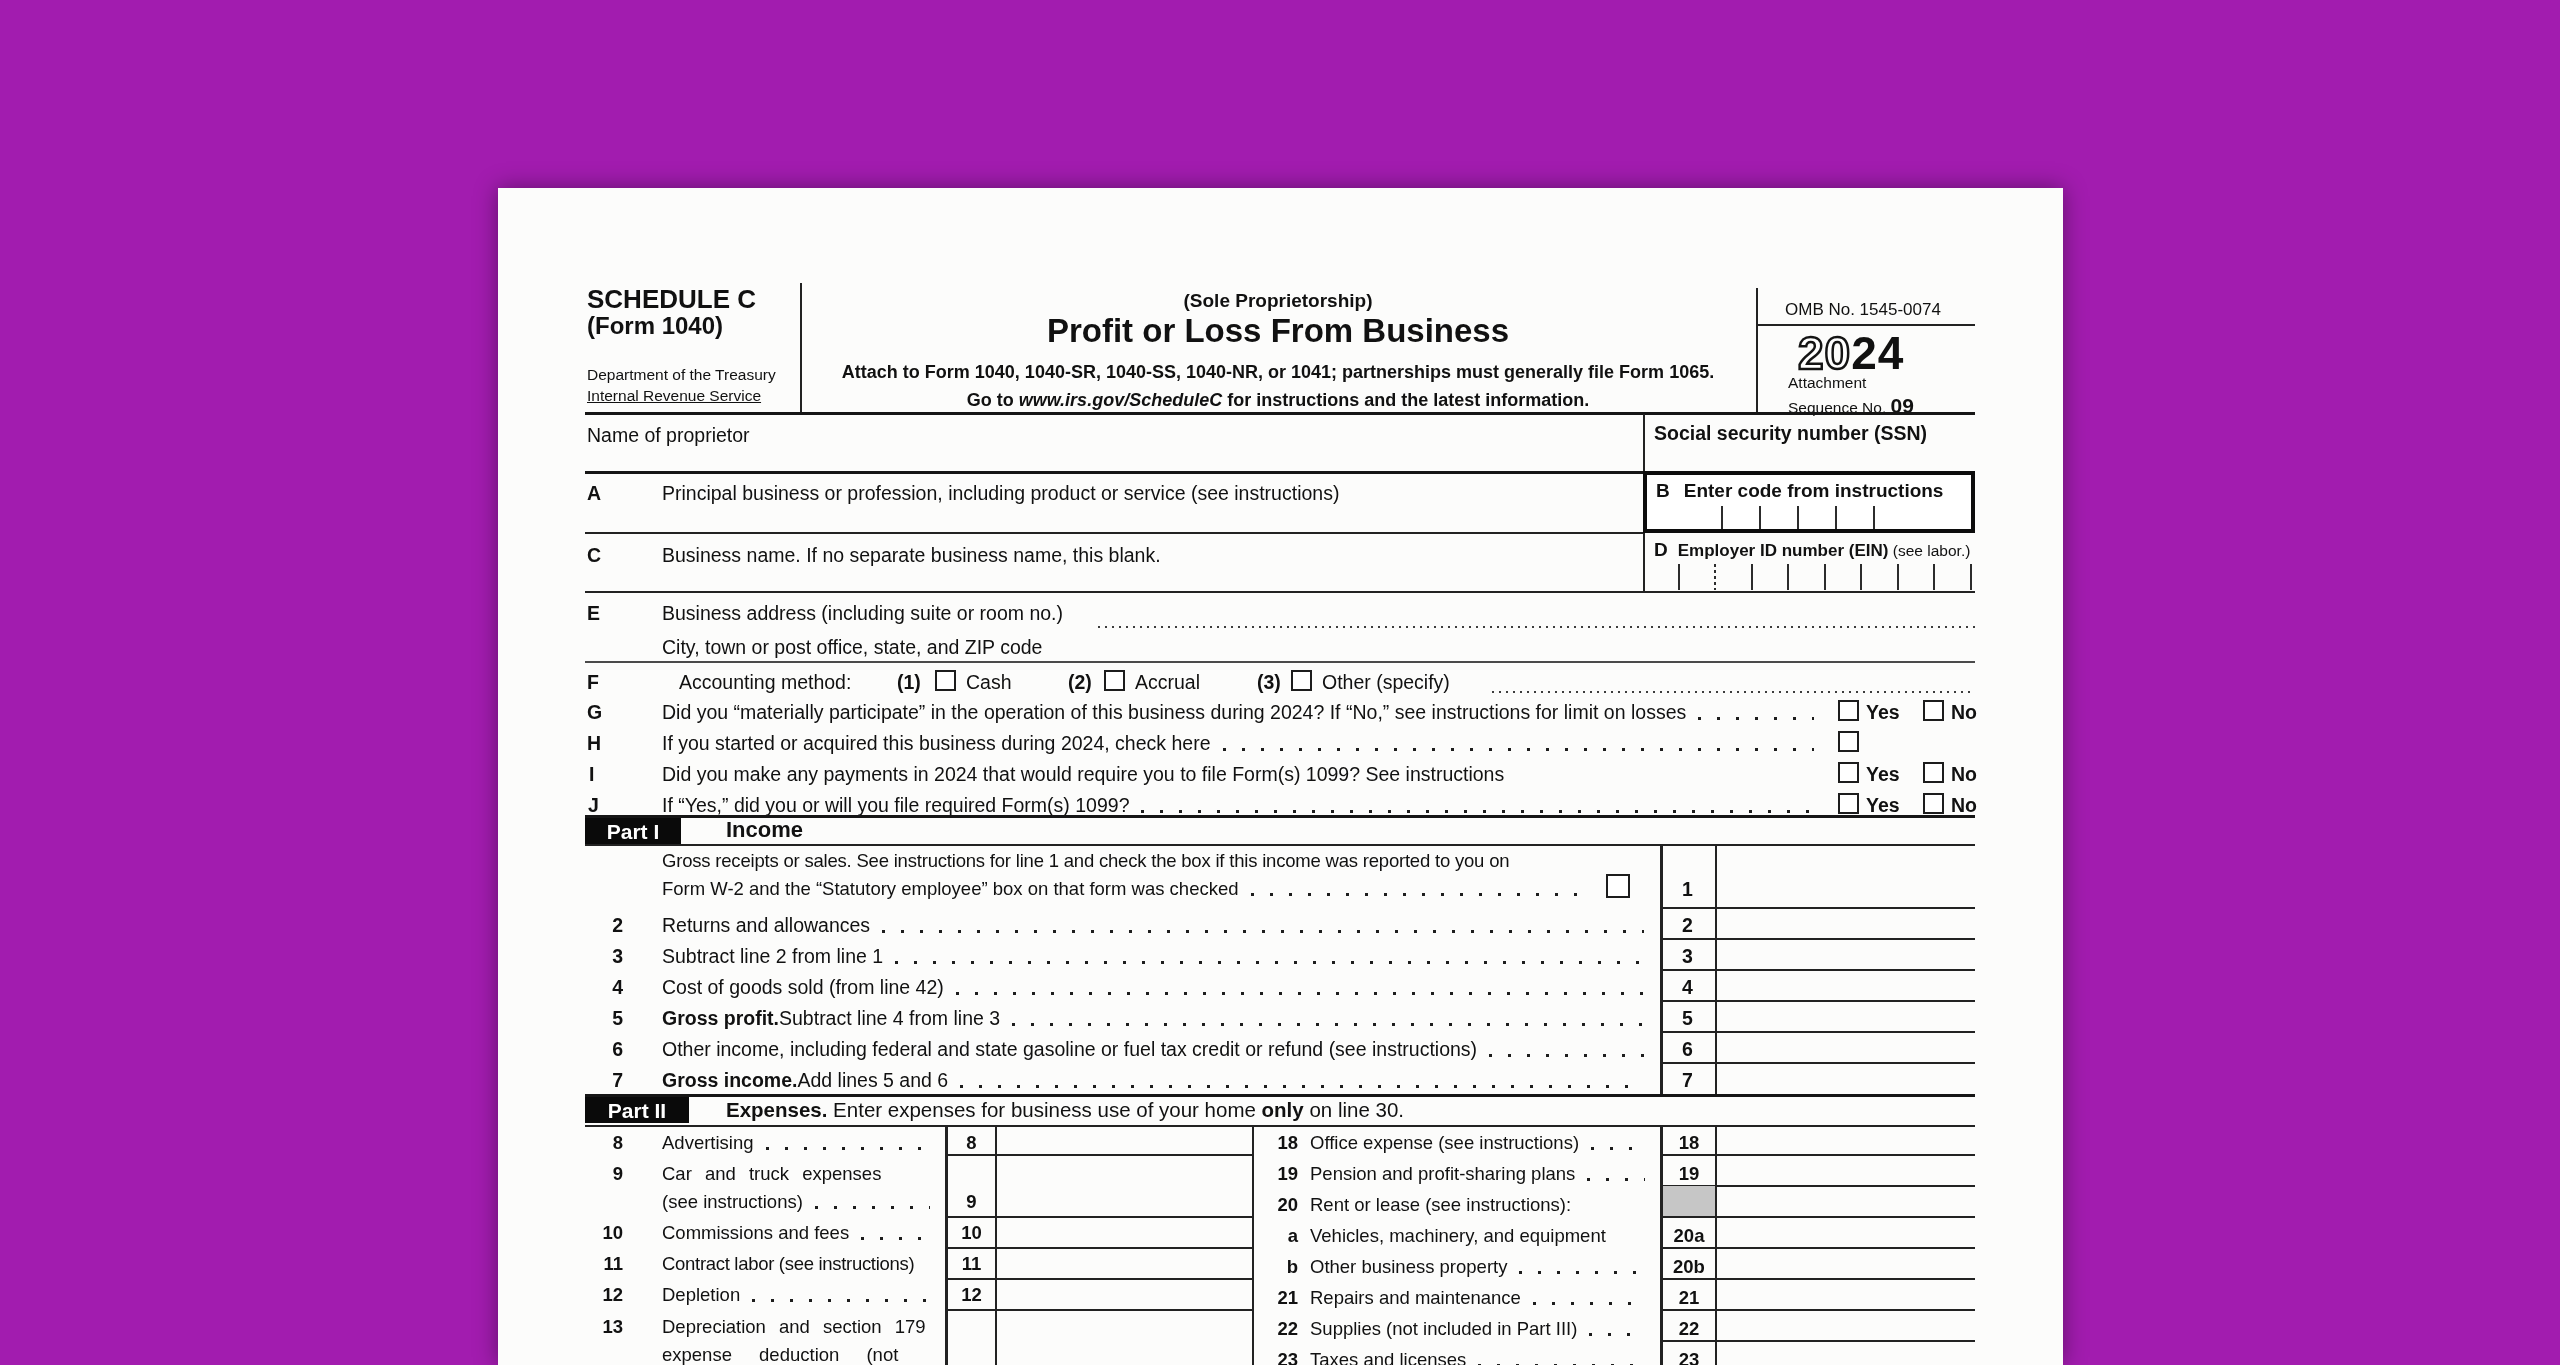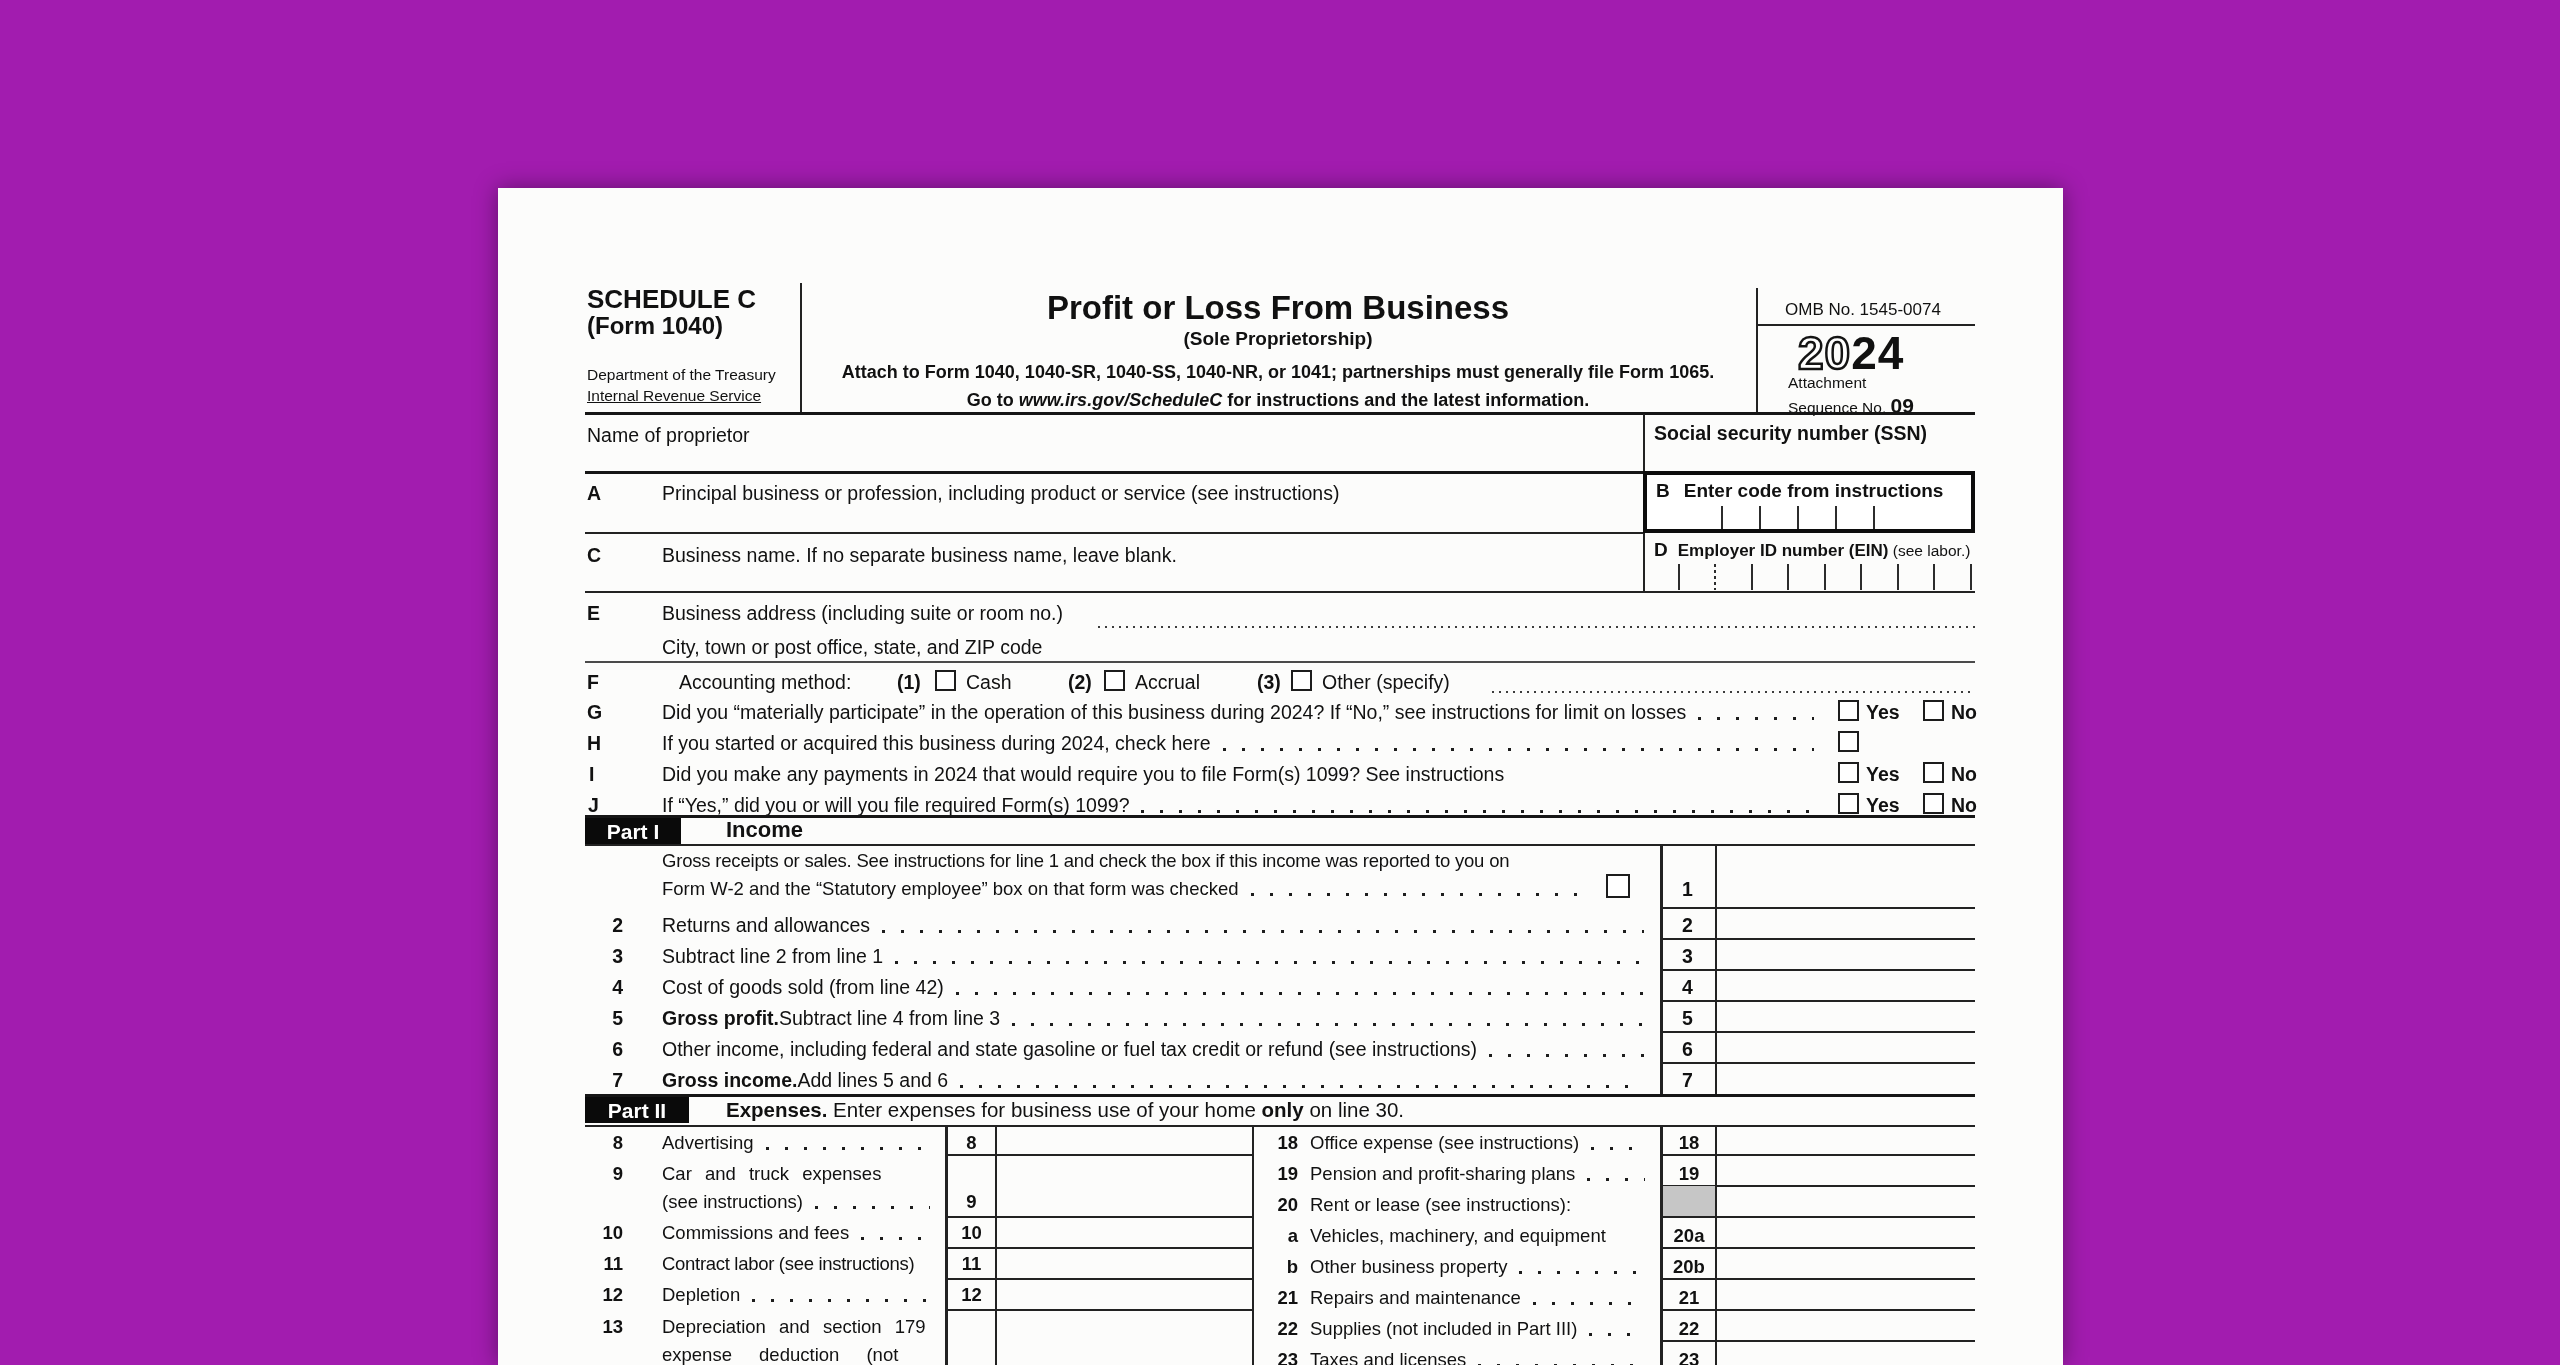--- a/index.html
+++ b/index.html
@@ -36,22 +36,22 @@
 <div class="canvas">
 <div class="page">
 
   <div class="abs" style="left:89px;top:96px;font-size:26px;"><span class="b">SCHEDULE C</span></div>
   <div class="abs b" style="left:89px;top:124px;font-size:24px;">(Form 1040)</div>
   <div class="abs t16" style="left:89px;top:178px;">Department of the Treasury</div>
   <div class="abs t16" style="left:89px;top:199px;text-decoration:underline;">Internal Revenue Service</div>
   <div class="abs vrule" style="left:302px;top:95px;height:129px;"></div>
 
   <div class="abs" style="left:302px;top:101px;width:956px;text-align:center;">
+    <div class="b" style="font-size:19px;margin-top:1px;">(Sole Proprietorship)</div>
     <div class="b" style="font-size:33px;">Profit or Loss From Business</div>
-    <div class="b" style="font-size:19px;margin-top:1px;">(Sole Proprietorship)</div>
     <div class="b" style="font-size:18px;margin-top:12px;">Attach to Form 1040, 1040-SR, 1040-SS, 1040-NR, or 1041; partnerships must generally file Form 1065.</div>
     <div class="b" style="font-size:18px;margin-top:7px;"><span>Go to </span><span class="it">www.irs.gov/ScheduleC</span><span> for instructions and the latest information.</span></div>
   </div>
 
   <div class="abs vrule" style="left:1258px;top:100px;height:124px;"></div>
   <div class="abs t17" style="left:1287px;top:112px;">OMB No. 1545-0074</div>
   <div class="abs hrule" style="left:1258px;top:136px;width:219px;"></div>
   <div class="abs" style="left:1300px;top:138px;"><span class="yr yr-outline">20</span><span class="yr">24</span></div>
   <div class="abs t16" style="left:1290px;top:186px;">Attachment</div>
   <div class="abs t16" style="left:1290px;top:206px;"><span>Sequence No. </span><span class="b" style="font-size:21px;">09</span></div>
@@ -72,21 +72,21 @@
     <div style="padding:5px 0 0 9px;font-size:19px;"><span class="b">B</span><span class="b" style="margin-left:14px;">Enter code from instructions</span></div>
     <div class="tick" style="left:74px;bottom:0;height:23px;"></div>
     <div class="tick" style="left:112px;bottom:0;height:23px;"></div>
     <div class="tick" style="left:150px;bottom:0;height:23px;"></div>
     <div class="tick" style="left:188px;bottom:0;height:23px;"></div>
     <div class="tick" style="left:226px;bottom:0;height:23px;"></div>
   </div>
 
   <div class="abs hrule" style="left:87px;top:344px;width:1058px;"></div>
   <div class="abs b t19" style="left:89px;top:356px;">C</div>
-  <div class="abs t19" style="left:164px;top:356px;">Business name. If no separate business name, leave blank.</div>
+  <div class="abs t19" style="left:164px;top:356px;">Business name. If no separate business name, this blank.</div>
   <div class="abs" style="left:164px;top:378px;width:960px;height:24px;"></div>
   <div class="abs vrule" style="left:1145px;top:345px;height:58px;"></div>
   <div class="abs" style="left:1156px;top:351px;"><span class="b" style="font-size:19px;">D</span><span class="b t17" style="margin-left:10px;">Employer ID number (EIN)</span> <span class="t16">(see labor.)</span></div>
   <div class="abs" style="left:1150px;top:374px;width:327px;height:29px;">
     <div class="tick" style="left:30px;top:2px;height:26px;"></div>
     <div class="tick tick-dash" style="left:66px;top:2px;height:26px;background-color:transparent;"></div>
     <div class="tick" style="left:103px;top:2px;height:26px;"></div>
     <div class="tick" style="left:139px;top:2px;height:26px;"></div>
     <div class="tick" style="left:176px;top:2px;height:26px;"></div>
     <div class="tick" style="left:212px;top:2px;height:26px;"></div>

